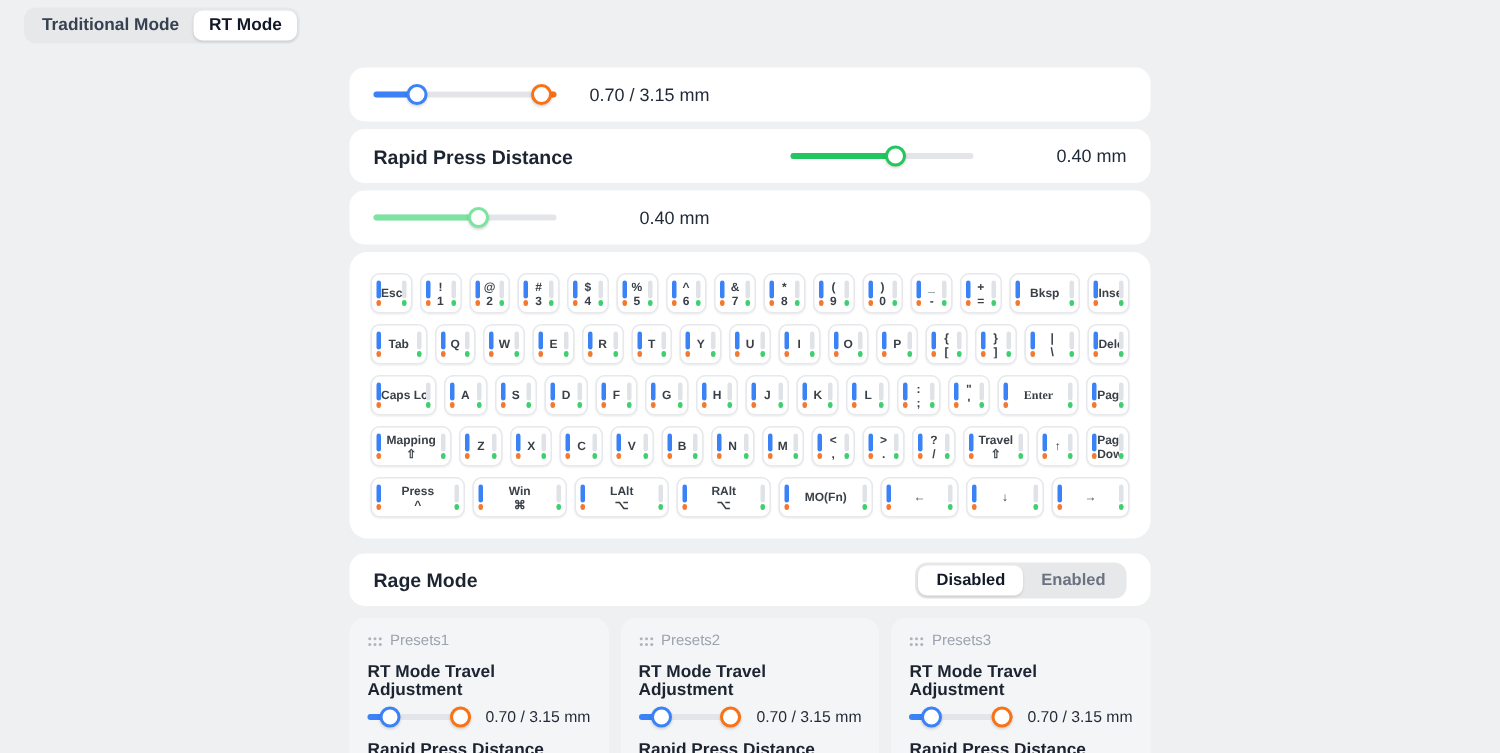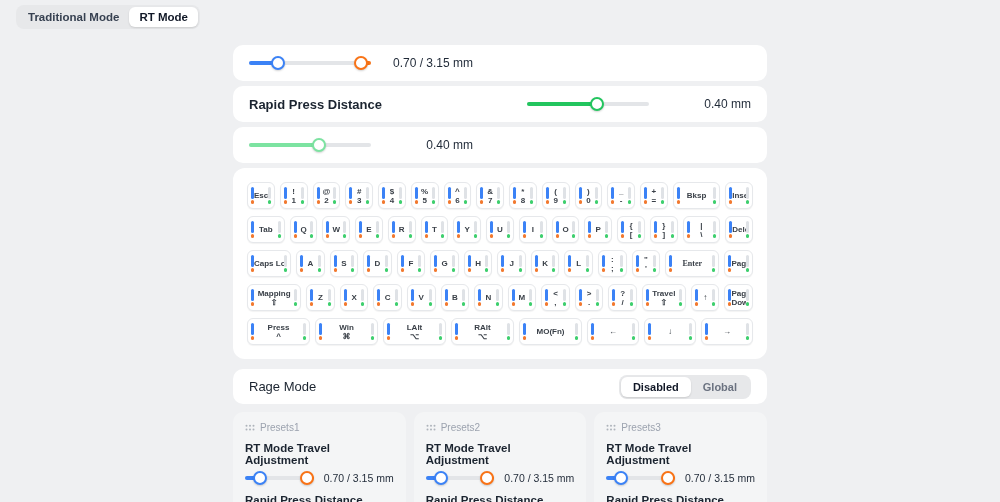--- a/index.html
+++ b/index.html
@@ -35,21 +35,21 @@
   .kb-row { display:flex; gap:5px; margin-bottom:7px; }
   .kb-row:last-child { margin-bottom:0; }
   .key { flex-basis:0; min-width:0; height:27px; background:#fff; border:1px solid #e6e8eb; border-radius:6px; box-shadow:0 1px 1px rgba(0,0,0,.05); display:flex; align-items:center; padding:0 3px; cursor:pointer; overflow:hidden; }
   .key-label { flex:1; min-width:0; text-align:center; font-size:8px; font-weight:600; line-height:9px; color:#3a4048; white-space:nowrap; overflow:hidden; }
   .kbar { width:3px; height:17px; display:flex; flex-direction:column; justify-content:space-between; flex-shrink:0; }
   .kbar .top { width:3px; height:12px; border-radius:2px; }
   .kbar .bot { width:3px; height:4px; border-radius:1.5px; }
 
   
   .rage-card { background:#fff; border-radius:10px; height:35px; display:flex; align-items:center; padding:0 16px; margin-top:10px; }
-  .rage-card .title { flex:1; font-size:13px; font-weight:400; color:#1b2430; }
+  .rage-card .title { flex:1; font-size:13px; font-weight:700; color:#1b2430; }
   .rage-seg .seg-item { font-size:11px; padding:4px 12px; color:#6b7280; }
   .rage-seg .seg-item.active { color:#111827; font-weight:700; }
 
   
   .presets { display:flex; gap:8px; margin-top:8px; }
   .preset-card { flex:1; background:#f4f5f6; border-radius:10px; padding:10px 12px 14px; height:132px; }
   .preset-head { display:flex; align-items:center; gap:5px; margin-bottom:9px; }
   .preset-name { font-size:10px; color:#9ca3af; }
   .preset-label { font-size:11.5px; font-weight:700; color:#1b2430; margin-bottom:5px; }
   .preset-row { display:flex; align-items:center; margin-bottom:9px; }
@@ -993,21 +993,21 @@
             <div class="bot" style="background: rgb(62, 207, 110);"></div>
           </div>
         </div>
       </div>
     </div>
 
   <div class="rage-card">
     <span class="title">Rage Mode</span>
     <div class="seg rage-seg" id="rage-seg">
         <span class="seg-item active">Disabled</span>
-        <span class="seg-item">Global</span>
+        <span class="seg-item">Enabled</span>
       </div>
   </div>
 
   <div class="presets" id="presets">
       <div class="preset-card">
         <div class="preset-head">
           <span style="display: flex;">
             <svg width="10" height="8" viewBox="0 0 10 8">
               <circle cx="1.5" cy="1.8" r="1" fill="#aeb4bb"></circle>
               <circle cx="5" cy="1.8" r="1" fill="#aeb4bb"></circle>

